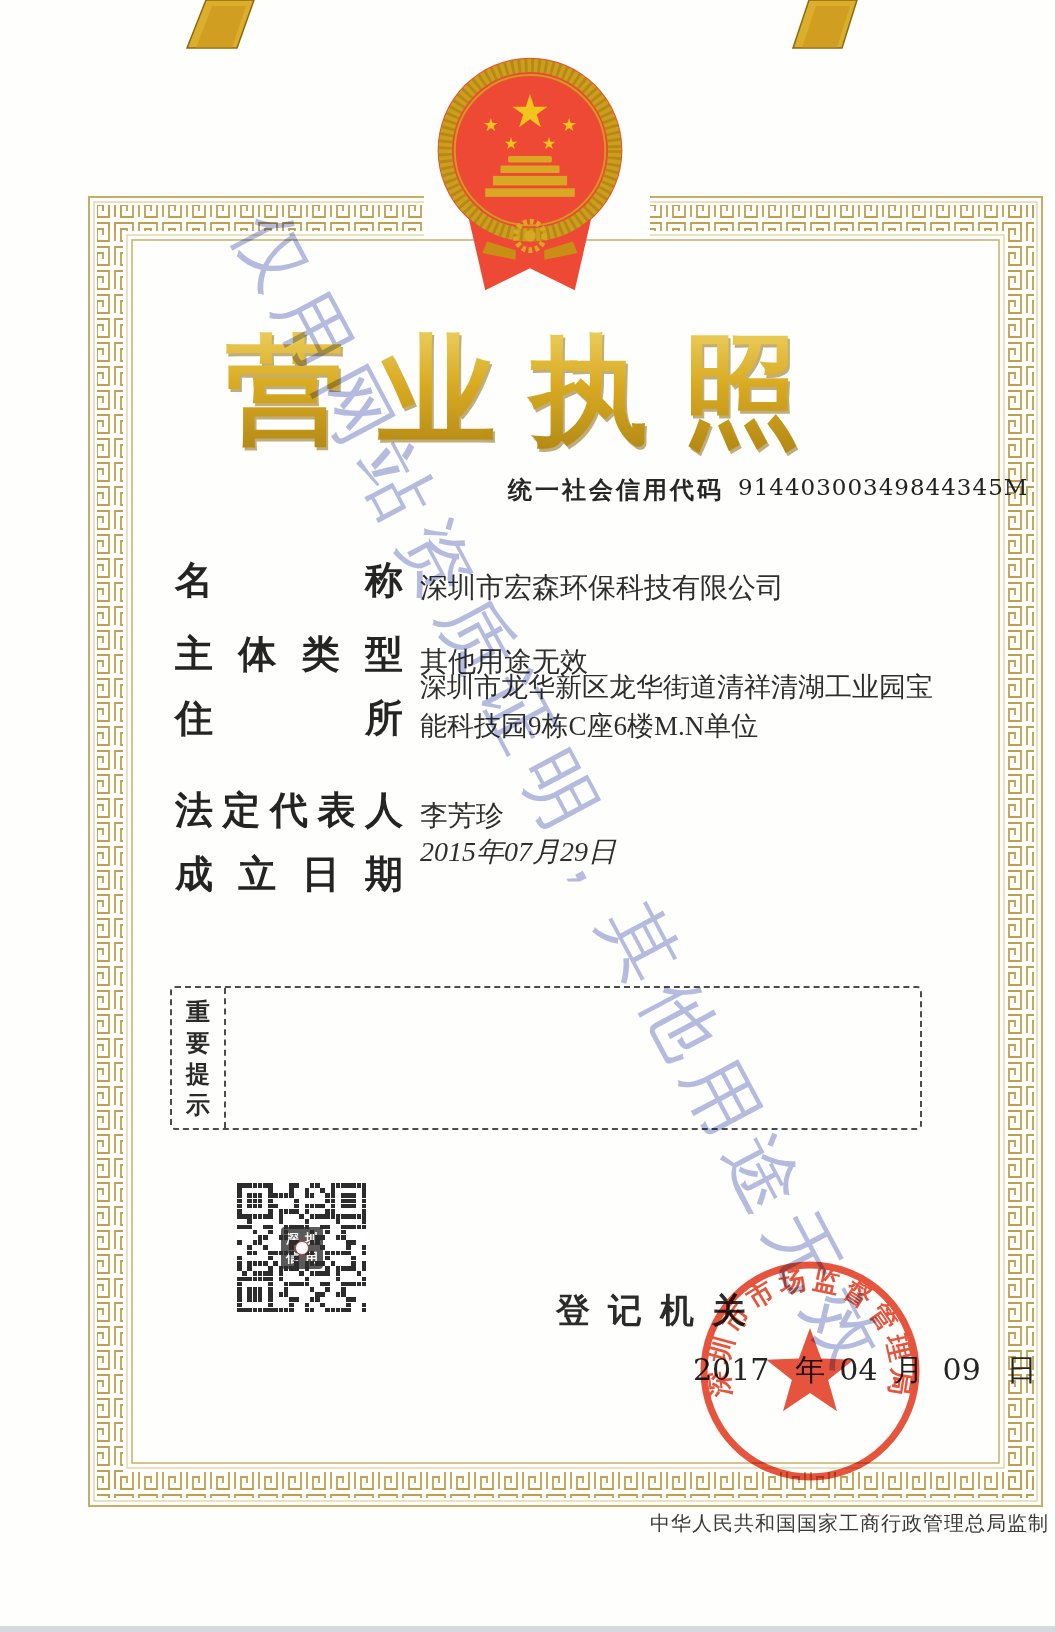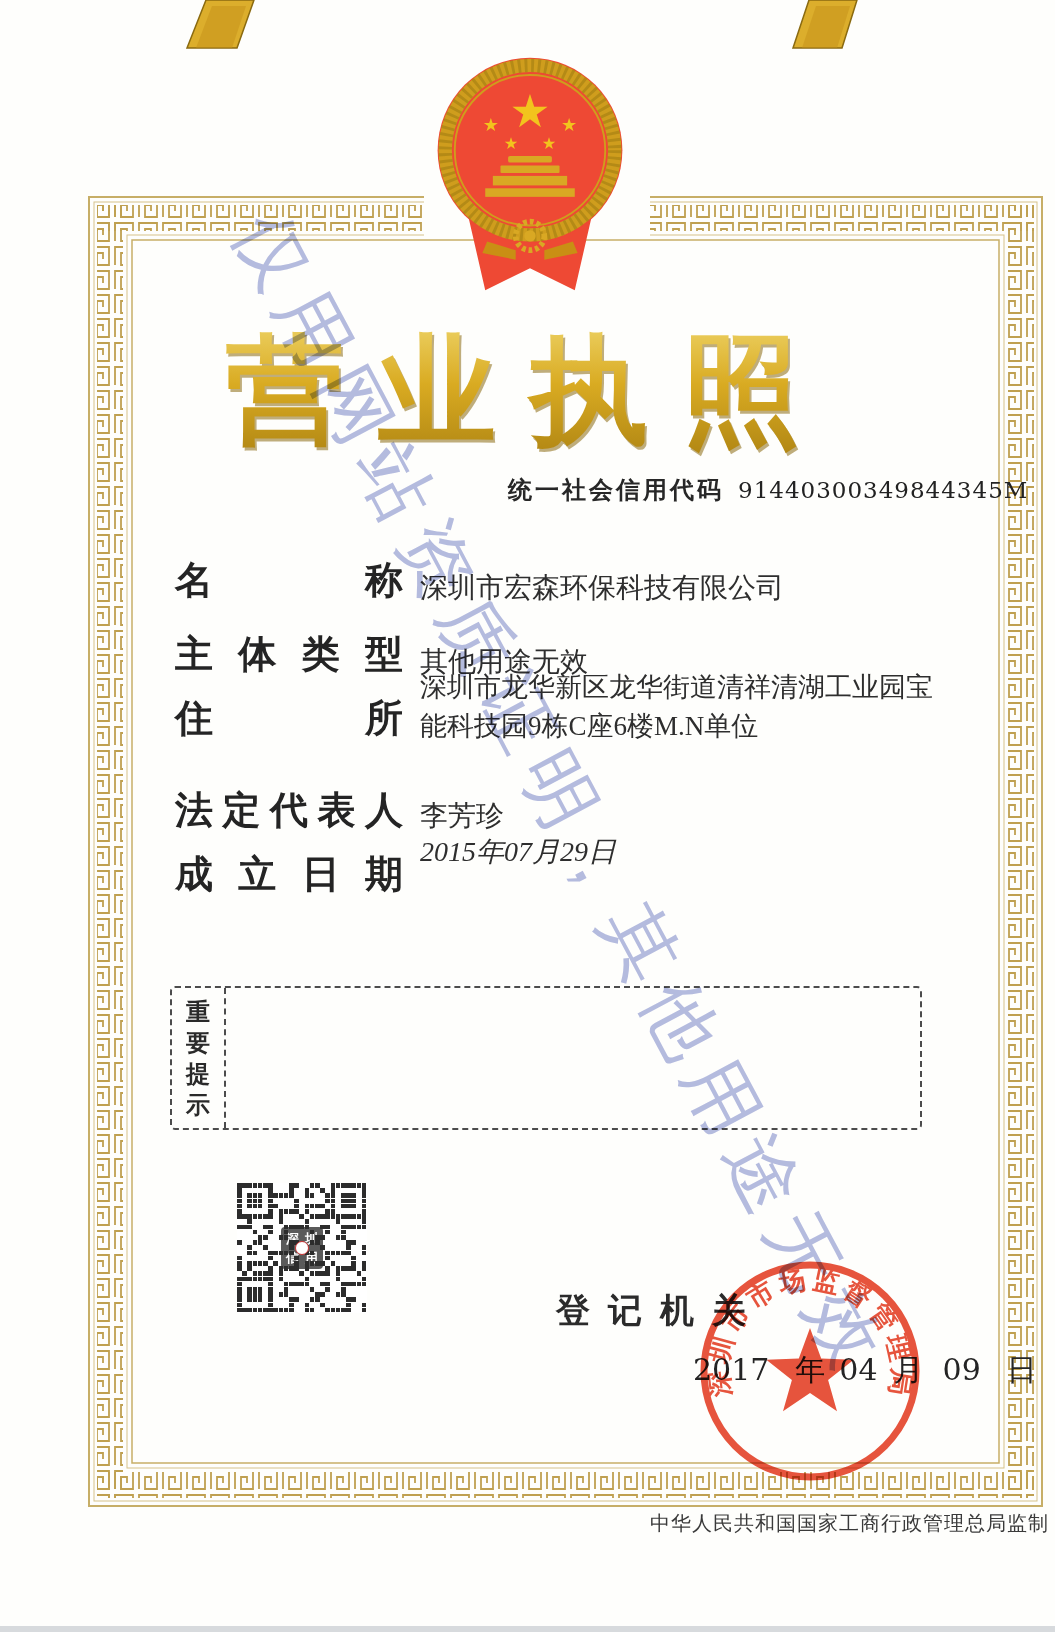--- a/index.html
+++ b/index.html
@@ -18,21 +18,21 @@
 
   
   .license-title{left:175px;top:312px;width:710px;text-align:center;
     font-size:118px;font-weight:700;letter-spacing:34px;
     background:linear-gradient(180deg,#f0d76e 0%,#d9ab22 45%,#a87e10 100%);
     -webkit-background-clip:text;background-clip:text;color:transparent;
     filter:drop-shadow(2px 3px 0px rgba(138,106,16,.55));
     font-family:"Liberation Sans",sans-serif;}
 
   
-  .credit-line{left:508px;top:474px;display:flex;align-items:center;}
+  .credit-line{left:508px;top:474px;display:flex;align-items:flex-start;}
   .credit-label{font-size:24px;font-weight:600;color:#272727;letter-spacing:3px;}
   .credit-value{font-size:23px;color:#222;margin-left:14px;letter-spacing:1px;
     font-family:"DejaVu Serif","Liberation Serif",serif;}
 
   
   .field-label{display:flex;justify-content:space-between;width:228px;
     font-size:38px;font-weight:700;color:#242424;line-height:1.1;}
   .field-value{left:420px;width:530px;font-size:28px;color:#2e2e2e;line-height:40px;
     font-family:"Liberation Serif",serif;}
 

